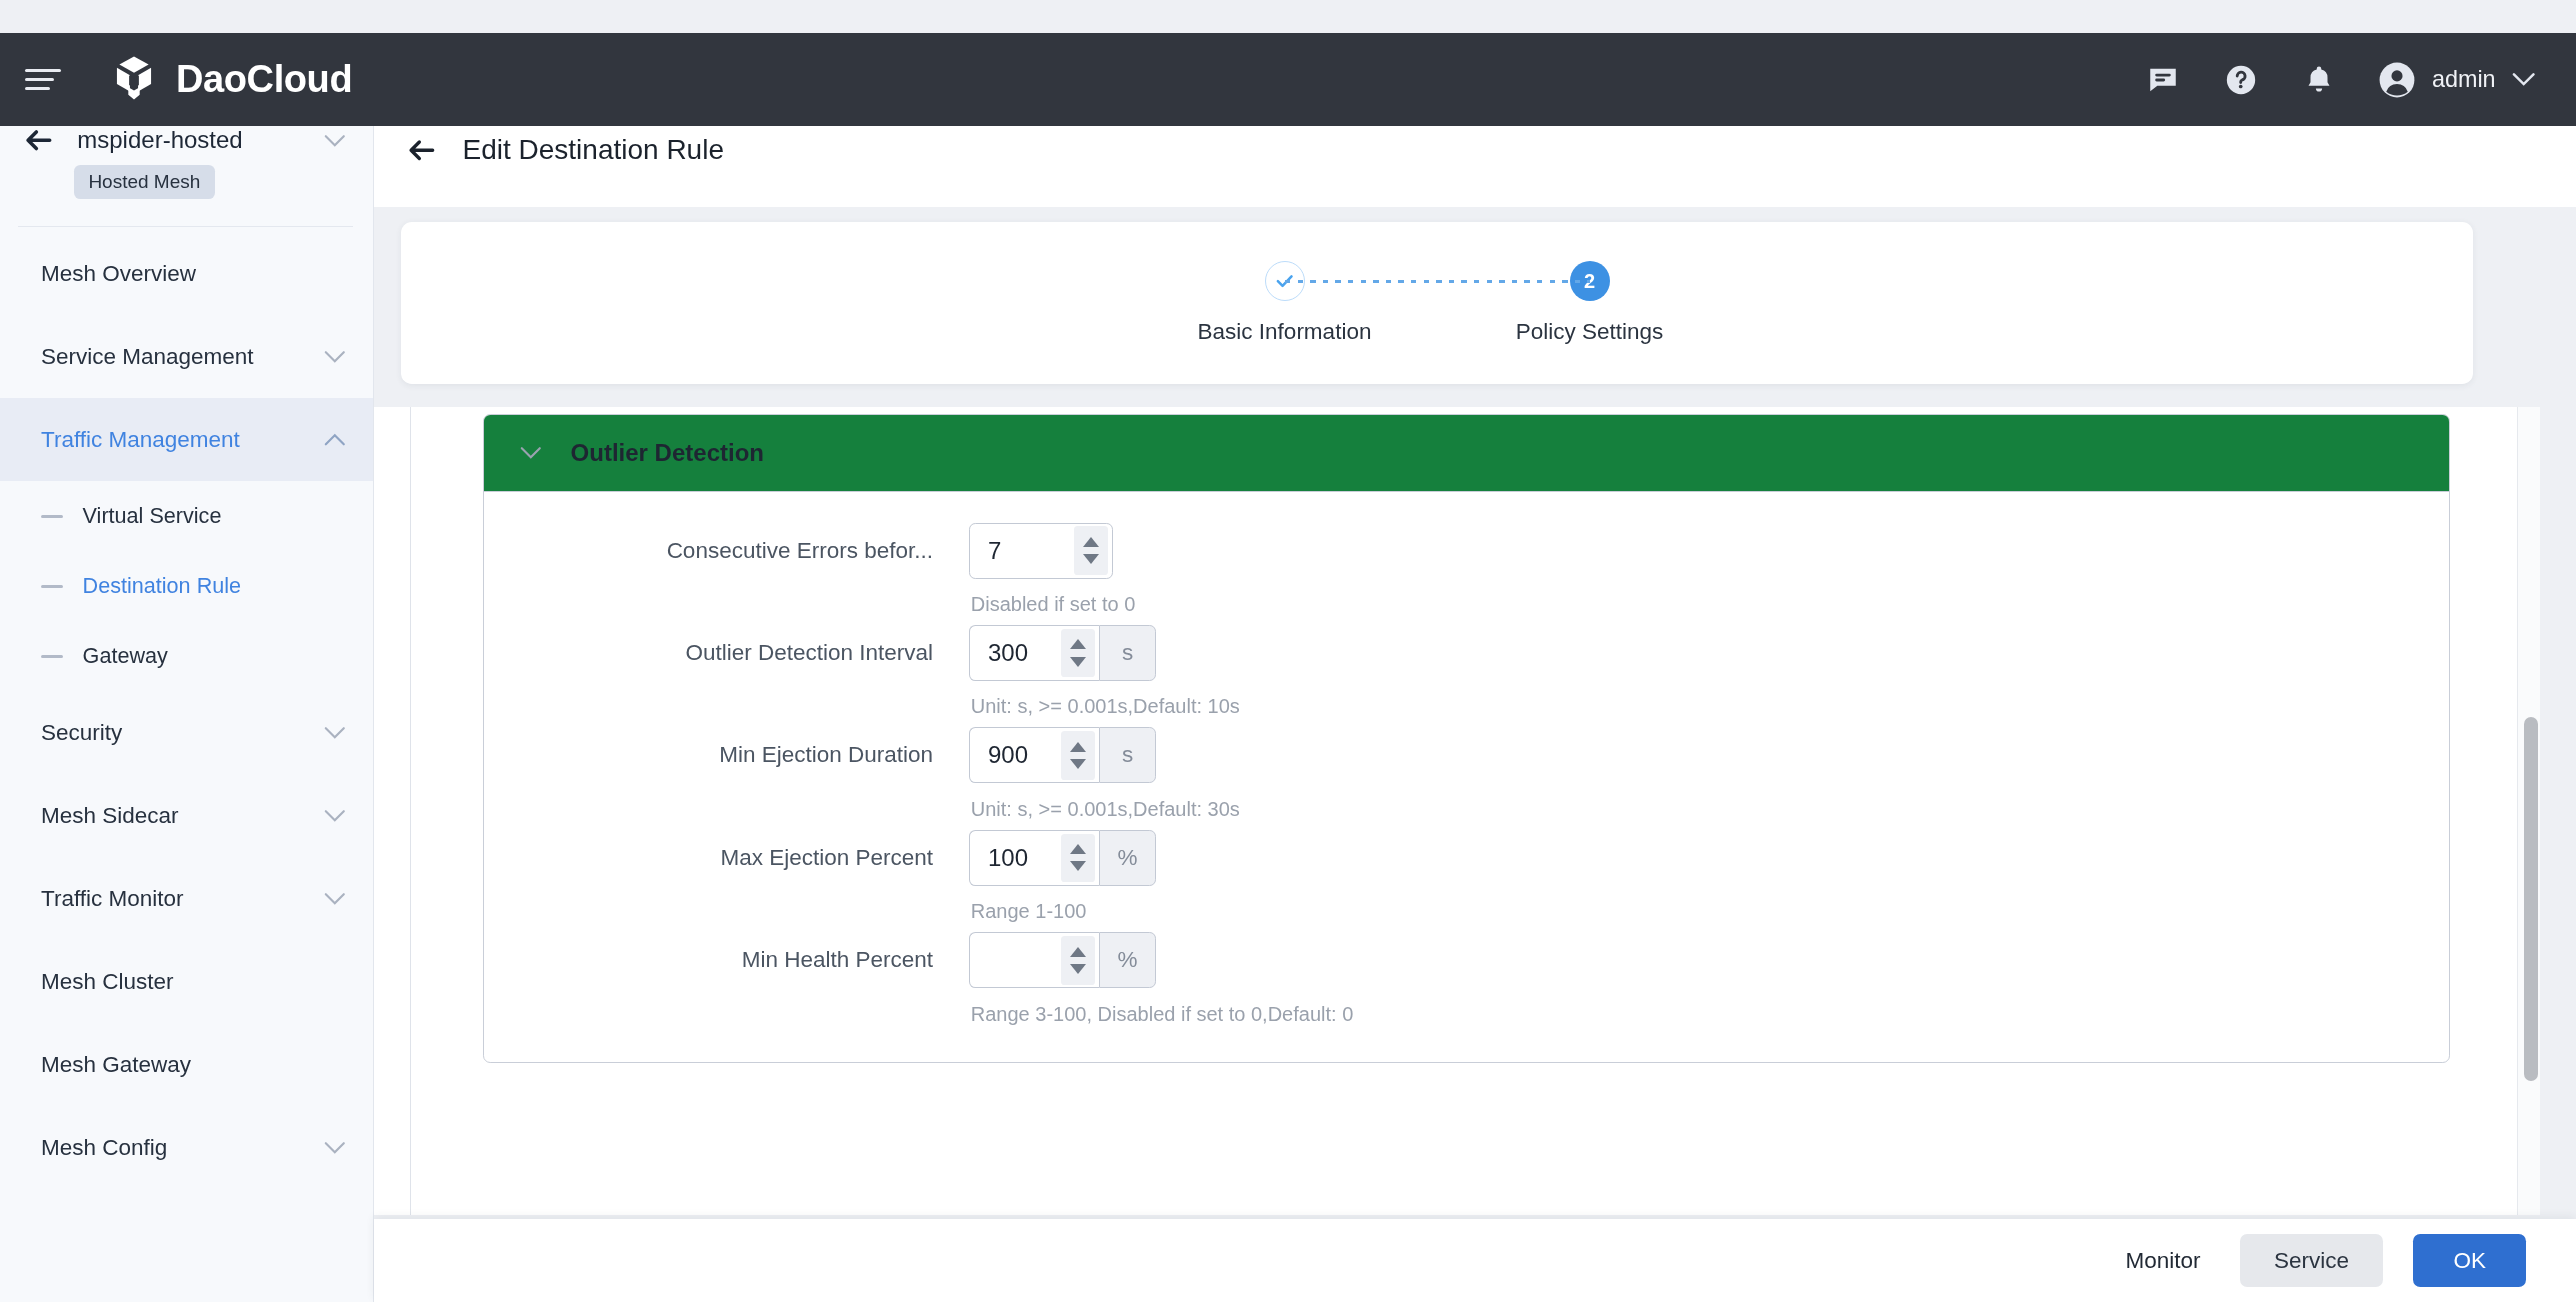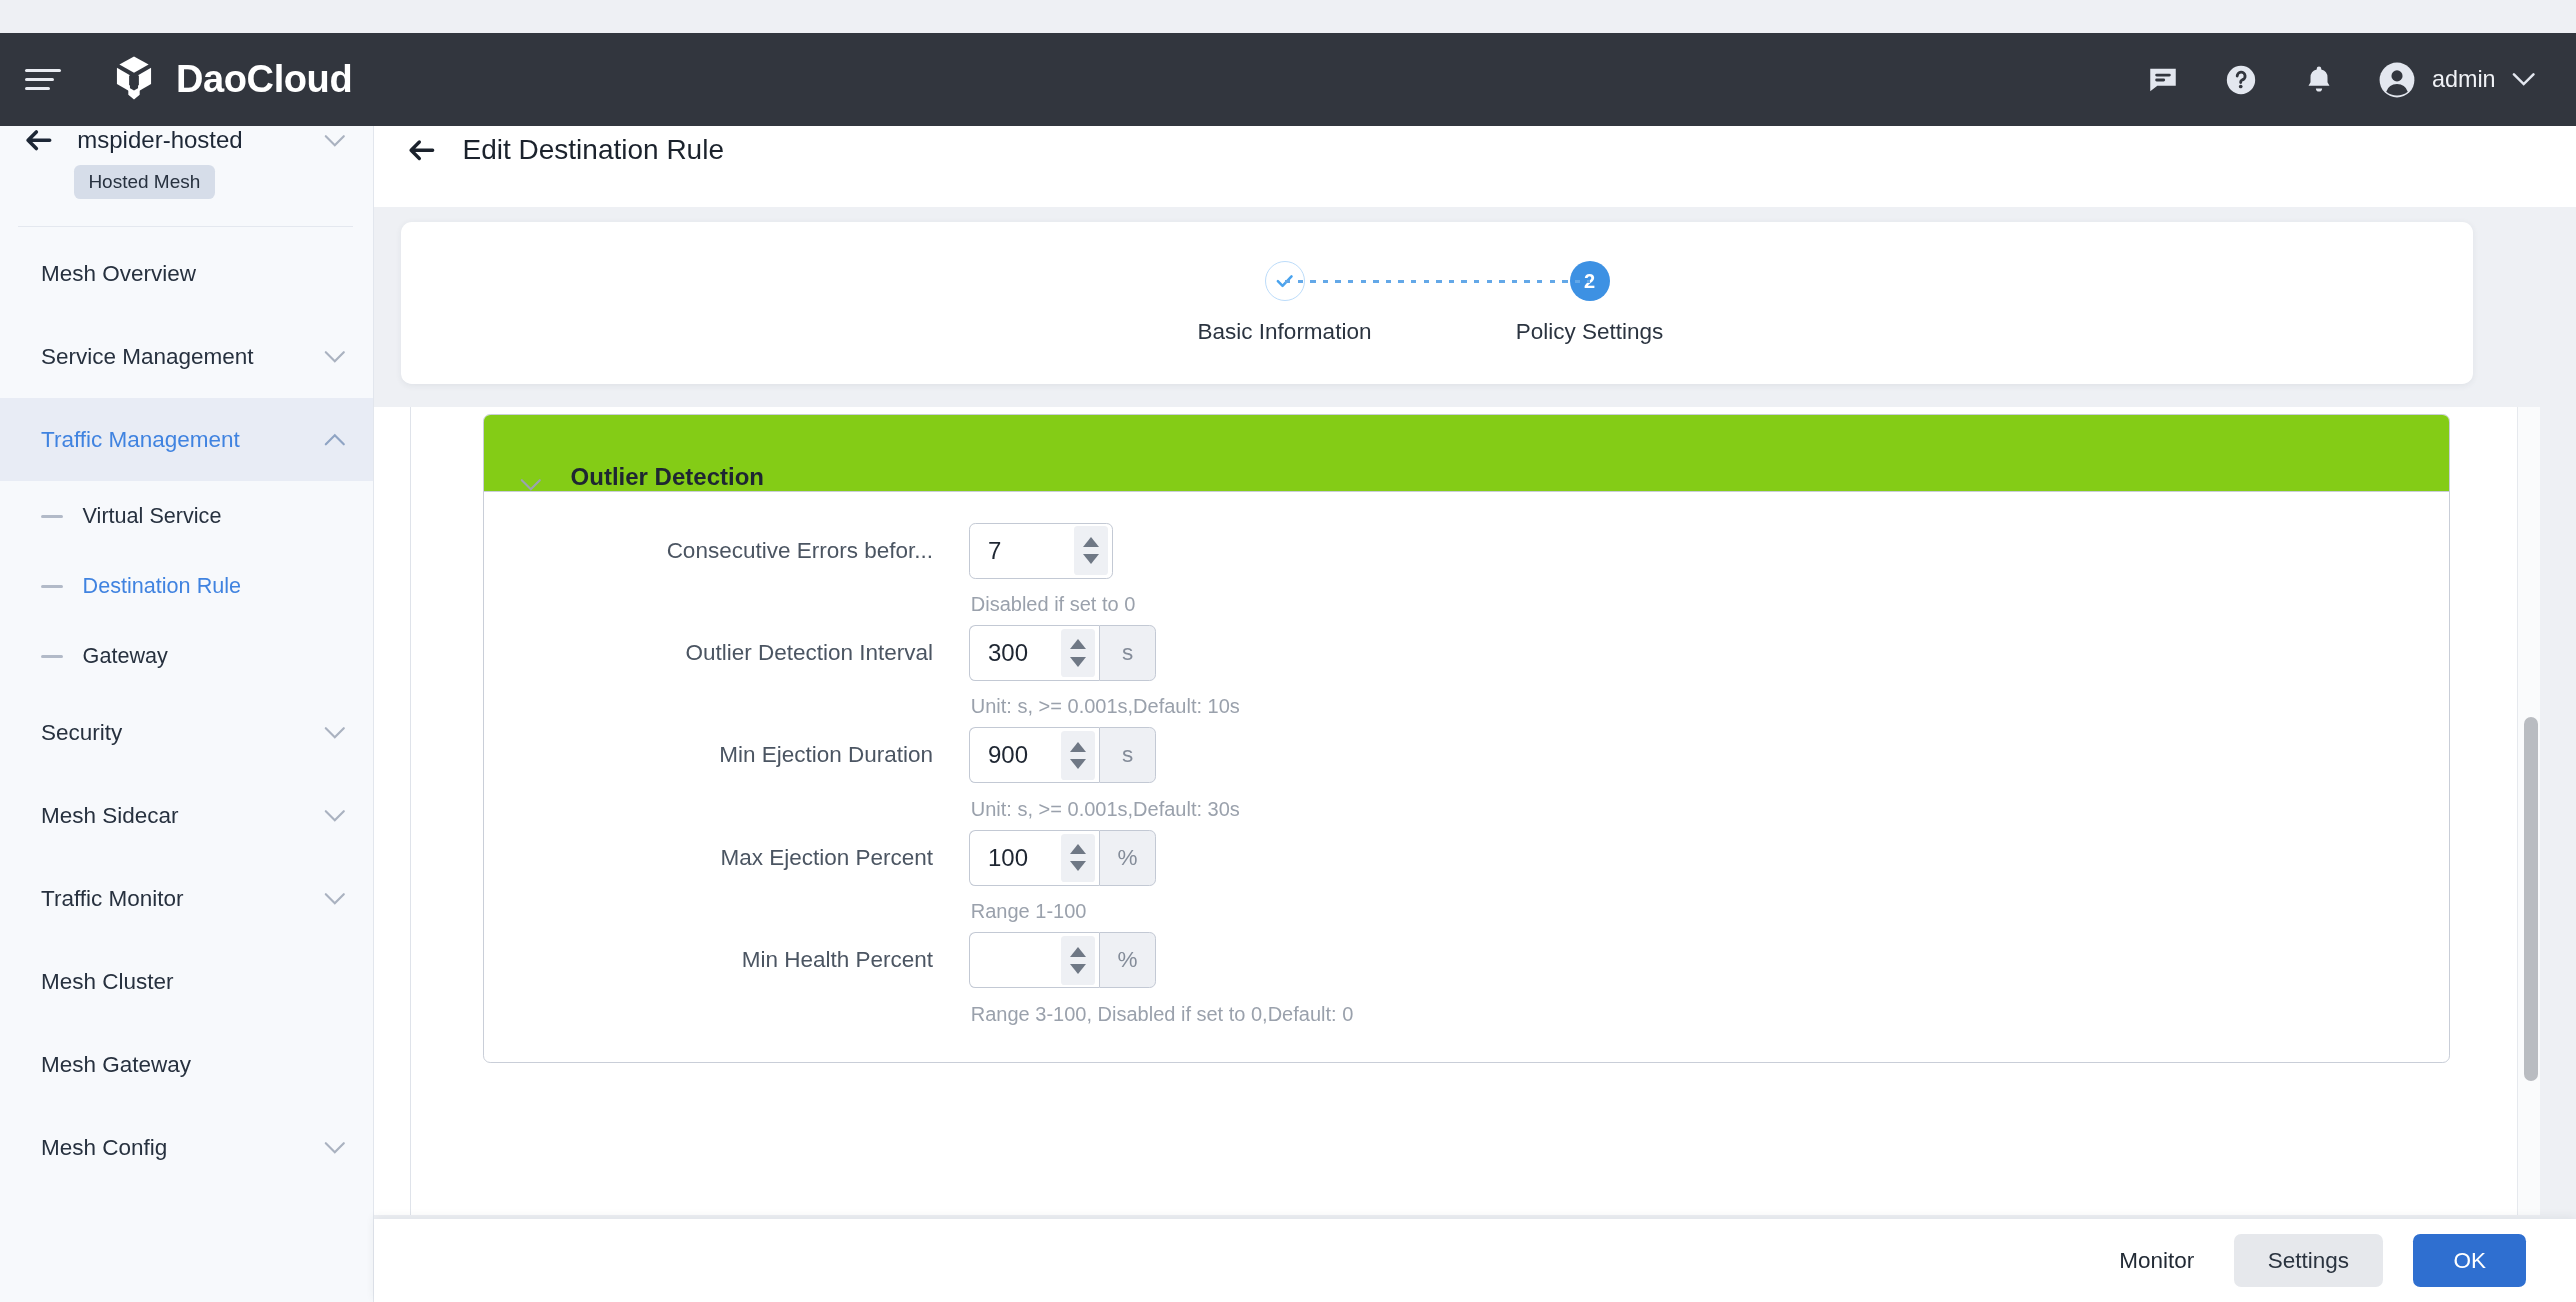--- a/index.html
+++ b/index.html
@@ -161,23 +161,23 @@
   }
   .section {
     margin: 7.2px 36px 0 72px;
     border: 0.9px solid #c9ced8;
     border-radius: 7.2px;
     background: #ffffff;
     overflow: hidden;
     width: 1967px;
   }
   .section-head {
-    height: 77px; background: #84cc16;
+    height: 77px; background: #15803d;
     border-bottom: 0.9px solid #c9ced8;
-    display:flex; align-items:flex-end;
+    display:flex; align-items:center;
     padding-left: 36px;
     cursor: pointer;
   }
   .section-chev { width: 21.6px; height: 13.5px; margin-right: 29px; }
   .section-title { font-size: 24px; font-weight: 700; color: #1e2632; }
   .section-body { padding: 30.5px 0 27px 0; }
 
   .frow { display:flex; align-items:flex-start; margin-bottom: 9px; }
   .flabel {
     width: 485px; text-align: right; padding-right: 36px;
@@ -535,16 +535,16 @@
         <div class="v-scroll-thumb"></div>
       </div>
     </div>
     <div class="panel-right-gutter"></div>
   </div>
 
 </div>
 
 <div class="footer">
   <button class="btn btn-text">Monitor</button>
-  <button class="btn btn-grey">Settings</button>
+  <button class="btn btn-grey">Service</button>
   <button class="btn btn-primary">OK</button>
 </div>
 
 
 </body></html>

